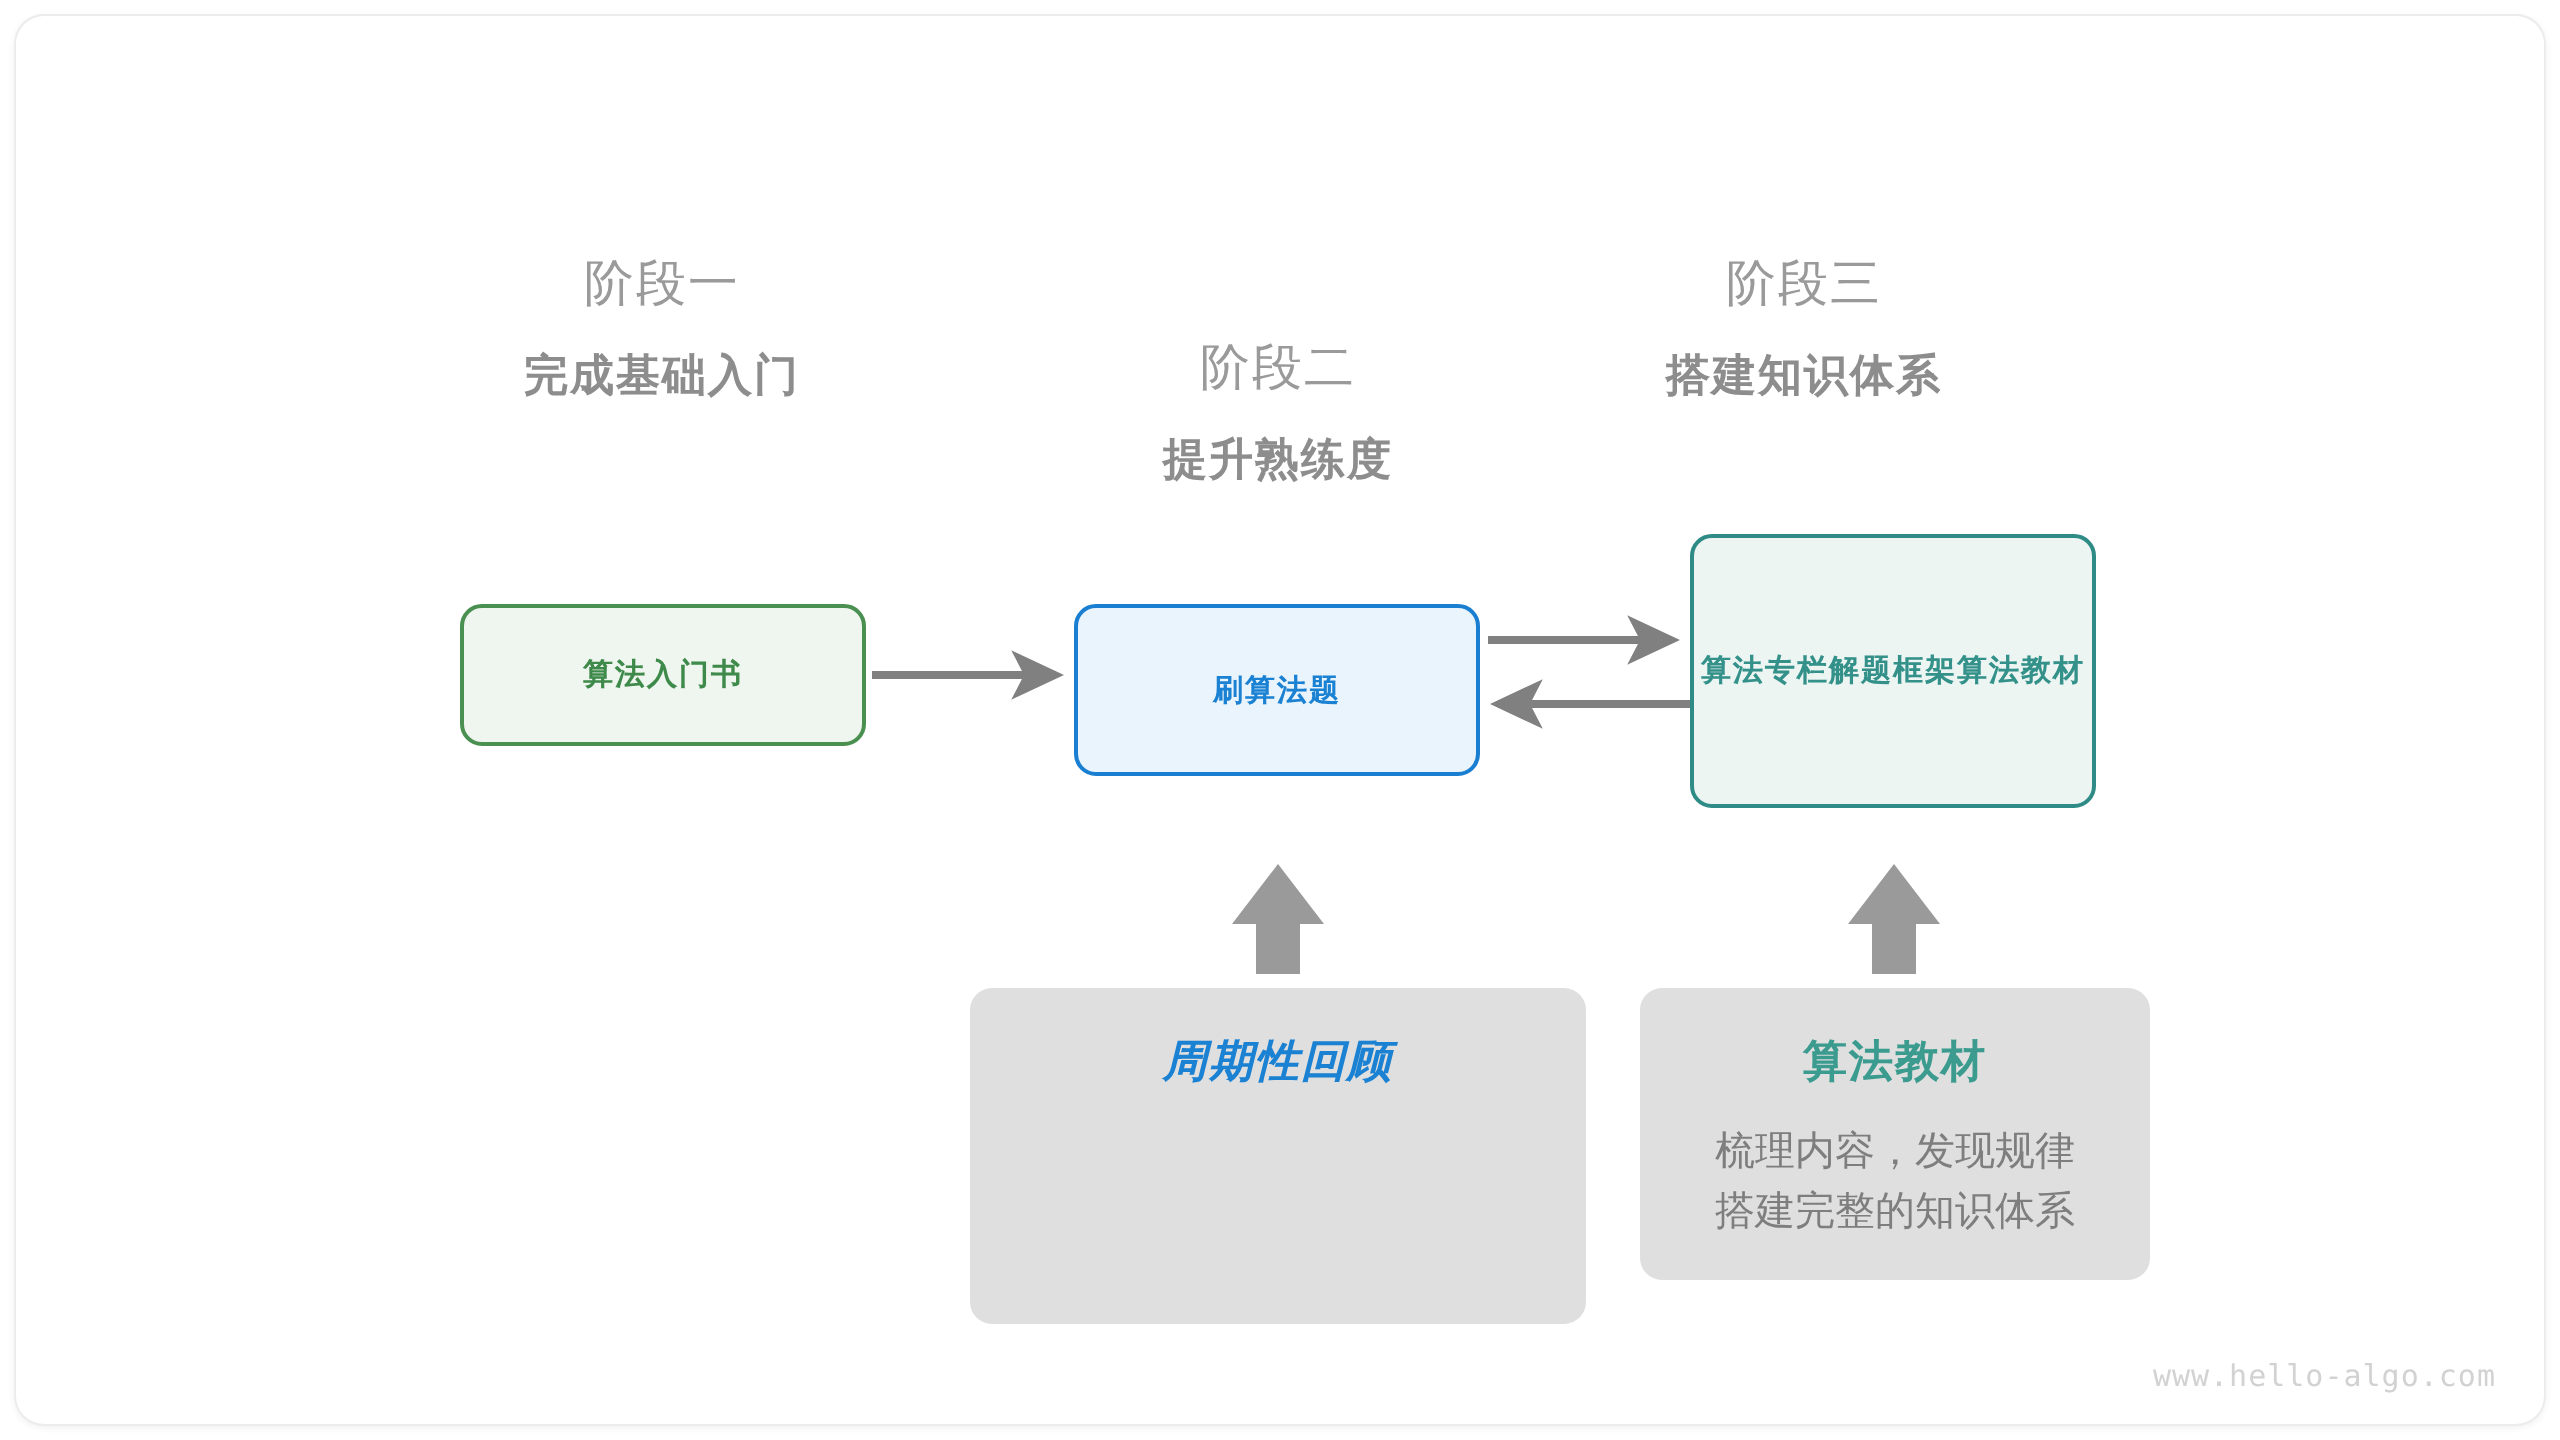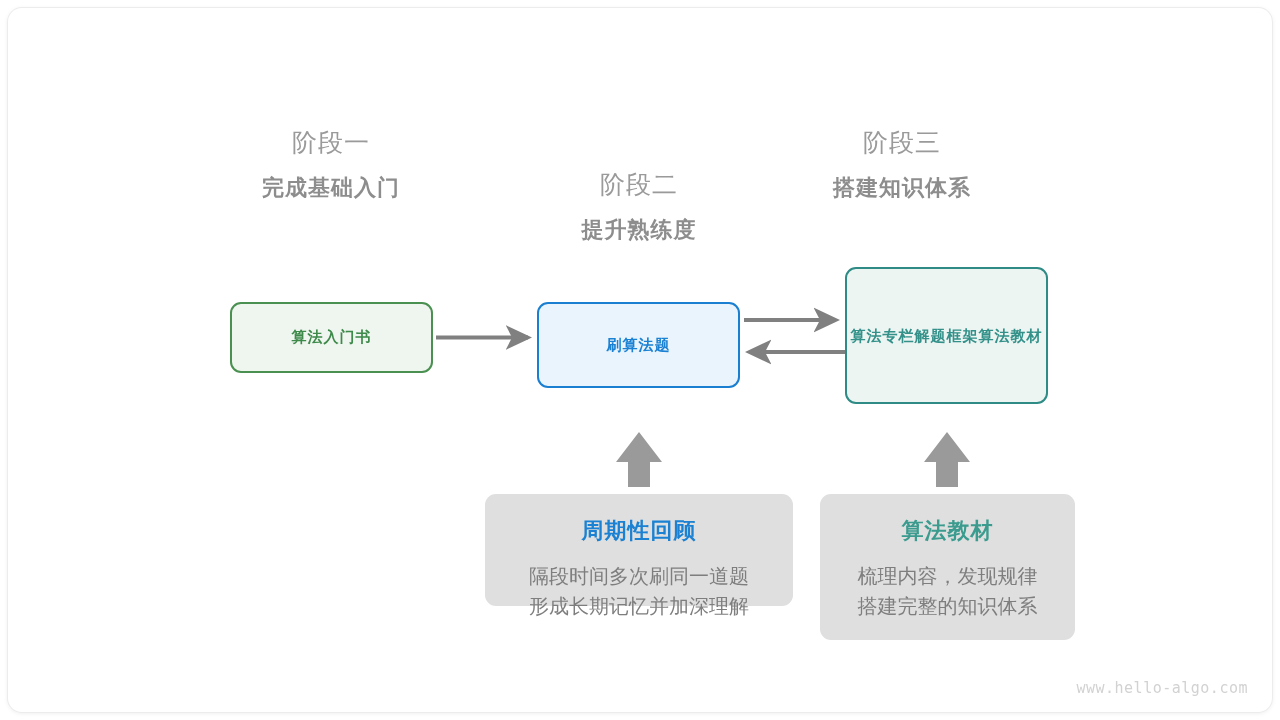--- a/index.html
+++ b/index.html
@@ -115,21 +115,21 @@
   .note-card {
     position: absolute;
     box-sizing: border-box;
     background: #dfdfdf;
     border-radius: 11px;
     display: flex;
     flex-direction: column;
     align-items: center;
     padding-top: 24px;
   }
-  #note-review { left: 485px; top: 494px; width: 308px; height: 112px; }
+  #note-review { left: 485px; top: 494px; width: 308px; height: 168px; font-style: italic; }
   #note-summary { left: 820px; top: 494px; width: 255px; height: 146px; }
 
   .note-title {
     font-size: 22px;
     font-weight: bold;
     letter-spacing: 1px;
     line-height: 26px;
     white-space: nowrap;
   }
   #note-review .note-title { color: #1b81d2; }
@@ -205,24 +205,20 @@
   </div>
 
   <div class="node" id="node-resources">
     <div class="line">算法专栏</div>
     <div class="line">解题框架</div>
     <div class="line">算法教材</div>
   </div>
 
   <div class="note-card" id="note-review">
     <div class="note-title">周期性回顾</div>
-    <div class="note-body">
-      <div>隔段时间多次刷同一道题</div>
-      <div>形成长期记忆并加深理解</div>
-    </div>
   </div>
 
   <div class="note-card" id="note-summary">
     <div class="note-title">算法教材</div>
     <div class="note-body">
       <div>梳理内容，发现规律</div>
       <div>搭建完整的知识体系</div>
     </div>
   </div>
 

